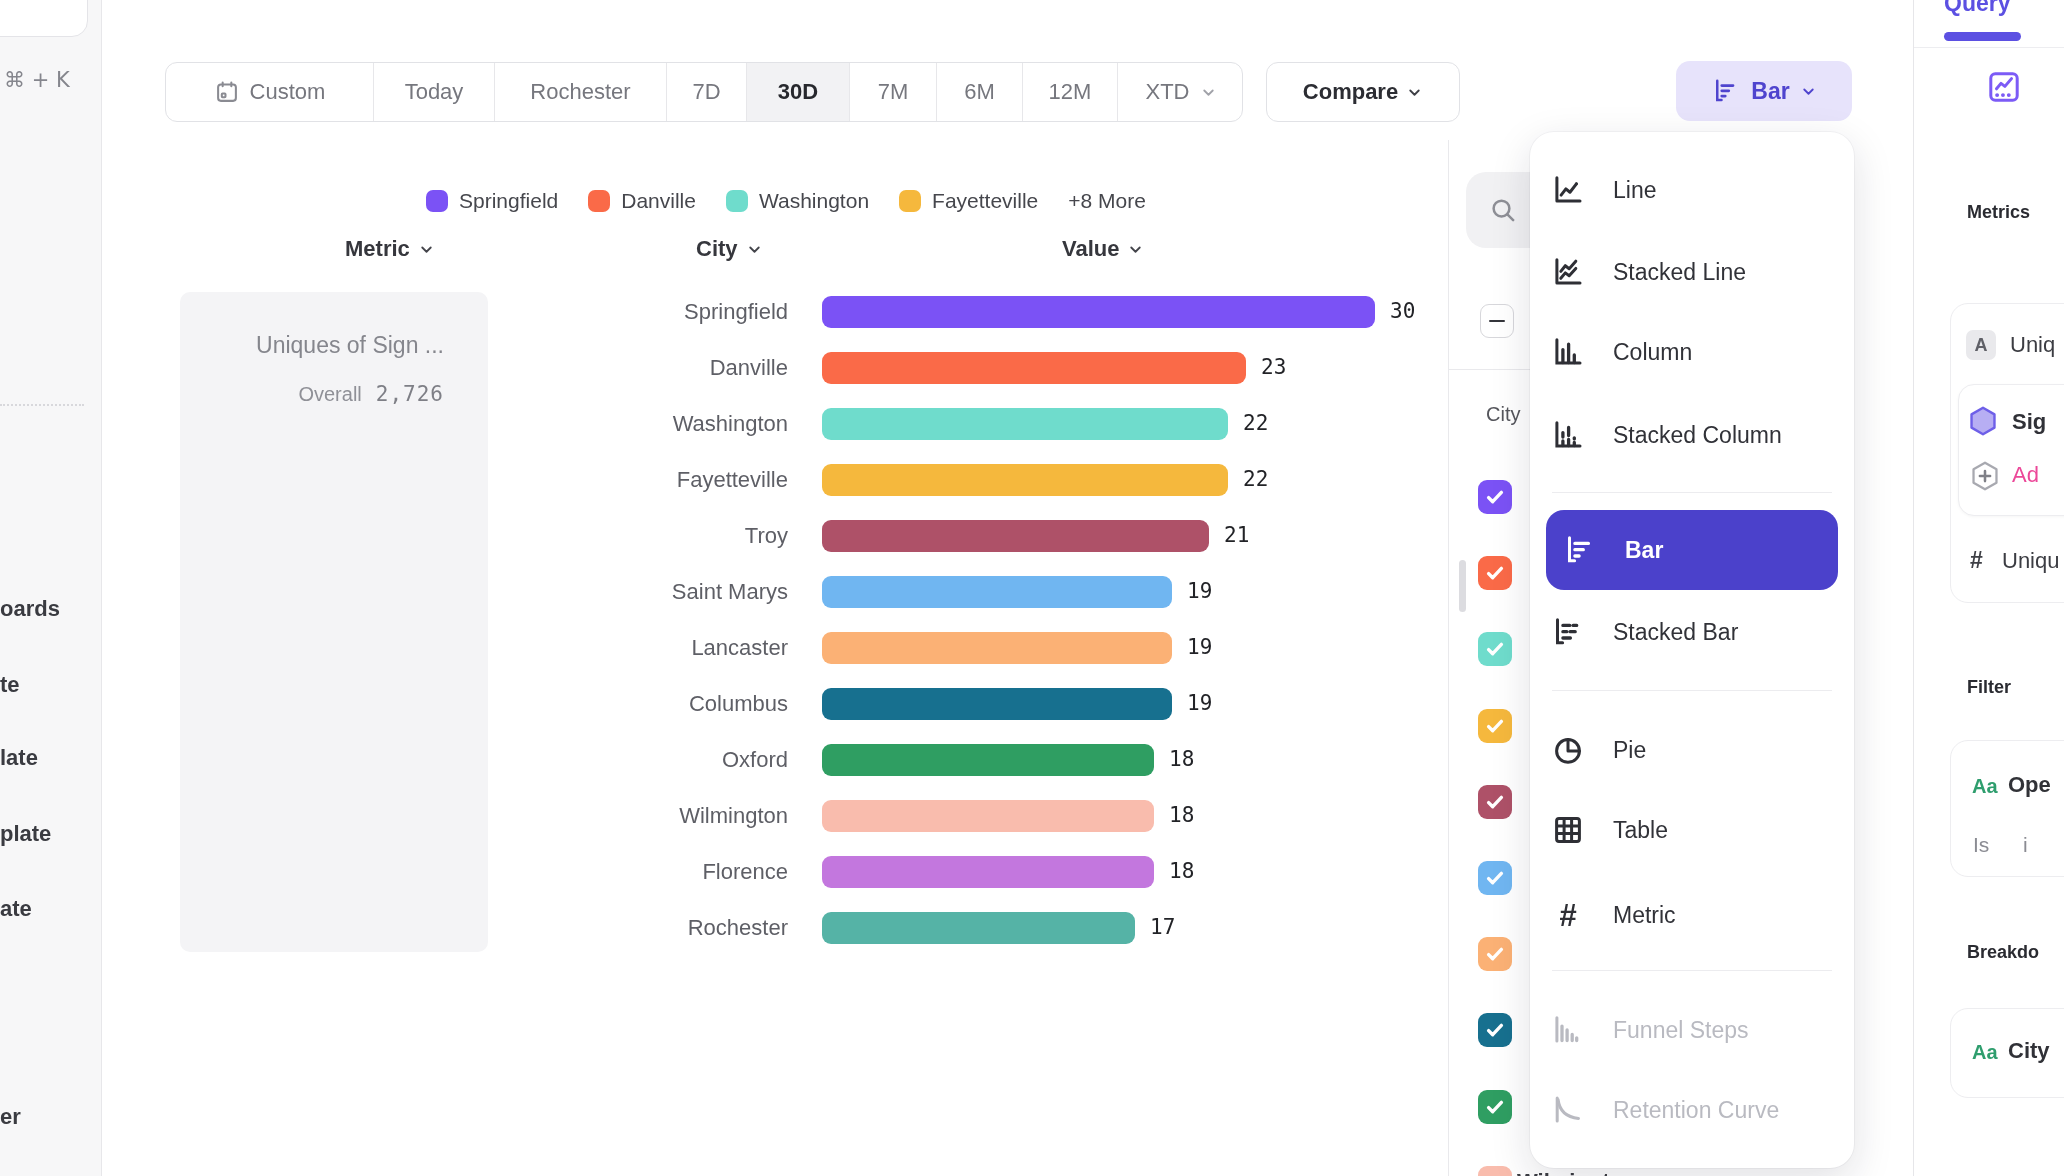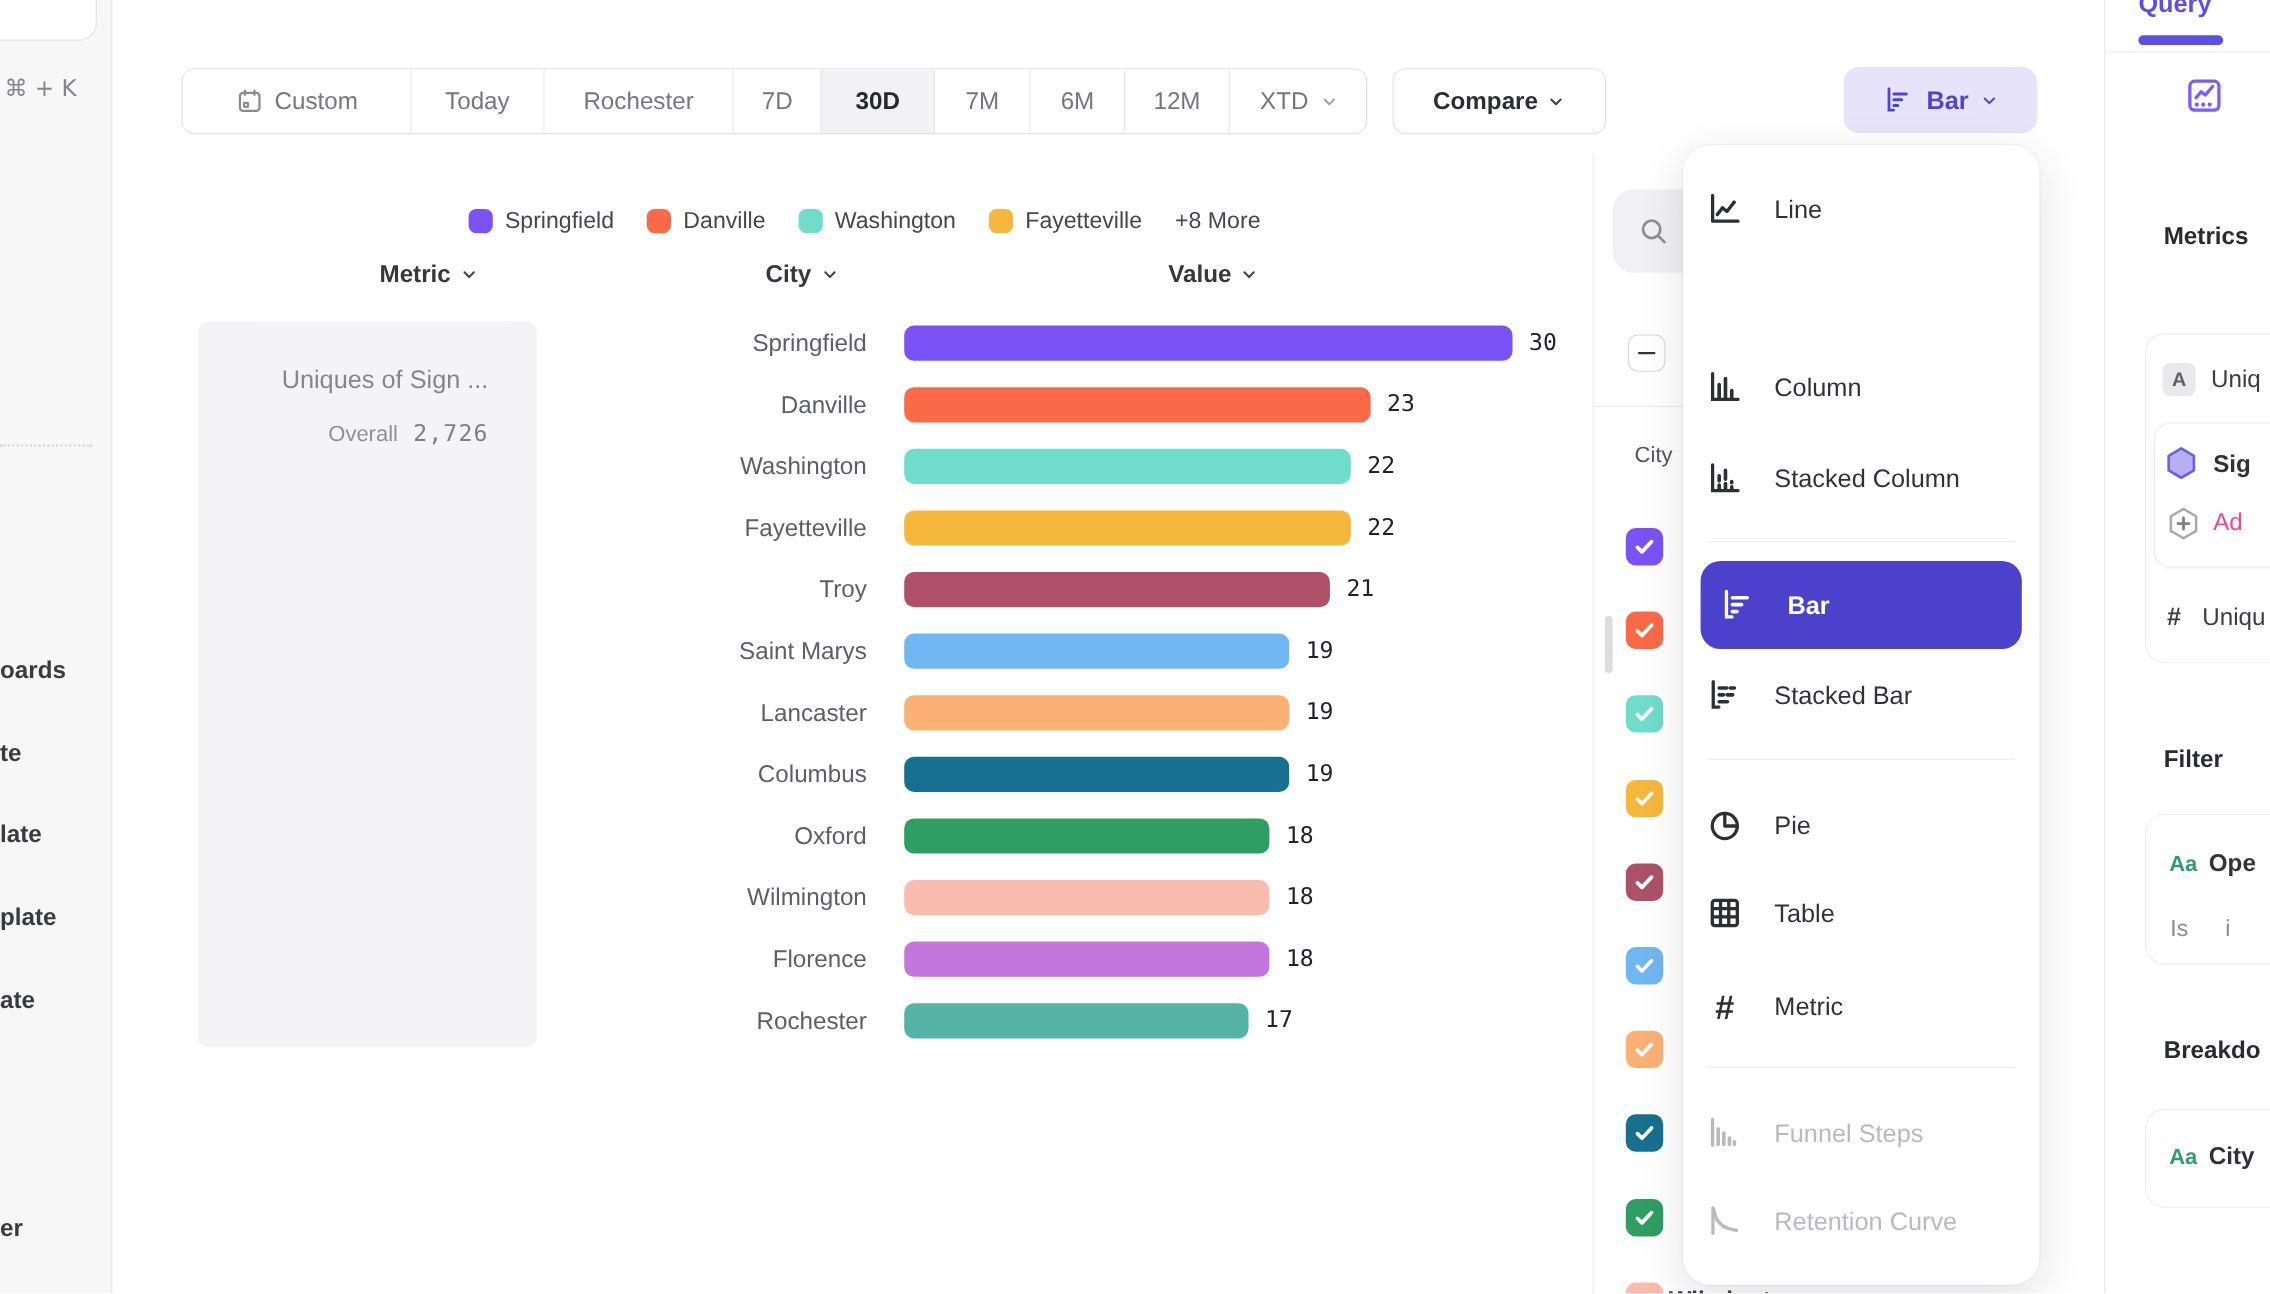--- a/index.html
+++ b/index.html
@@ -75,21 +75,21 @@
   .menu-item.sel .mi{color:#fff;}
   .menu-item.dis{color:#b9bac1;}
   .menu-item.dis .mi{color:#b9bac1;}
   .menu-divider{position:absolute;left:22px;width:280px;height:1px;background:#ececef;}
   .mi-hash{font-size:31px;font-weight:600;line-height:1;}
 
   
   .query-panel{position:absolute;left:1913px;top:0;width:151px;height:1176px;background:#fff;border-left:1px solid #e6e6e9;box-sizing:border-box;}
   .qp-charticon{position:absolute;left:1986px;top:69px;width:36px;height:36px;color:#7c5bf6;}
   .qp-charticon svg{width:36px;height:36px;}
-  .qp-heading{position:absolute;left:1967px;font-size:22px;font-weight:700;color:#2a2b31;white-space:nowrap;}
+  .qp-heading{position:absolute;left:1967px;font-size:18px;font-weight:700;color:#2a2b31;white-space:nowrap;}
   .qp-card{position:absolute;left:1950px;width:220px;background:#fff;border:1.5px solid #ededf0;border-radius:18px;box-sizing:border-box;}
   .qp-innercard{position:absolute;left:1958px;top:384px;width:220px;height:132px;background:#fff;border:1.5px solid #ededf0;border-radius:16px;box-shadow:0 1px 3px rgba(0,0,0,.04);box-sizing:border-box;}
   .qp-abadge{position:absolute;left:1966px;top:330px;width:30px;height:30px;background:#e9e9ec;border-radius:7px;display:flex;align-items:center;justify-content:center;font-size:18px;font-weight:700;color:#5f6067;}
   .qp-text{position:absolute;white-space:nowrap;}
   .qp-hex{position:absolute;width:34px;height:34px;}
   .qp-hex svg{width:34px;height:34px;}
 </style>
 </head>
 <body>
 
@@ -360,20 +360,30 @@
       <div class="menu-item" style="top: 18px;">
         <span class="mi">
           <svg viewBox="0 0 24 24" fill="none" stroke="currentColor" stroke-width="2" stroke-linecap="round" stroke-linejoin="round">
             <path d="M4.6 3.8v15.6H20"></path>
             <path d="M7.4 15.4l3.2-4.1 2.7 2.2 4.3-5.6"></path>
             <circle cx="17.6" cy="7.9" r="1" fill="currentColor" stroke="none"></circle>
           </svg>
         </span>
         <span>Line</span>
       </div>
+      <div class="menu-item" style="top: 100px;">
+        <span class="mi">
+          <svg viewBox="0 0 24 24" fill="none" stroke="currentColor" stroke-width="2" stroke-linecap="round" stroke-linejoin="round">
+            <path d="M4.6 3.8v15.6H20"></path>
+            <path d="M7.2 16.2l3-3.6 2.6 1.9 4.4-4.9"></path>
+            <path d="M7.2 11.6l3-3.8 2.6 2 4.4-5"></path>
+          </svg>
+        </span>
+        <span>Stacked Line</span>
+      </div>
       <div class="menu-item" style="top: 180px;">
         <span class="mi">
           <svg viewBox="0 0 24 24" fill="none" stroke="currentColor" stroke-width="2.2" stroke-linecap="round">
             <path d="M4.6 3.8v15.6H20" stroke-width="2"></path>
             <path d="M8.6 19v-8.6M12.4 19V6.8M16.2 19v-5"></path>
           </svg>
         </span>
         <span>Column</span>
       </div>
       <div class="menu-item" style="top: 263px;">

